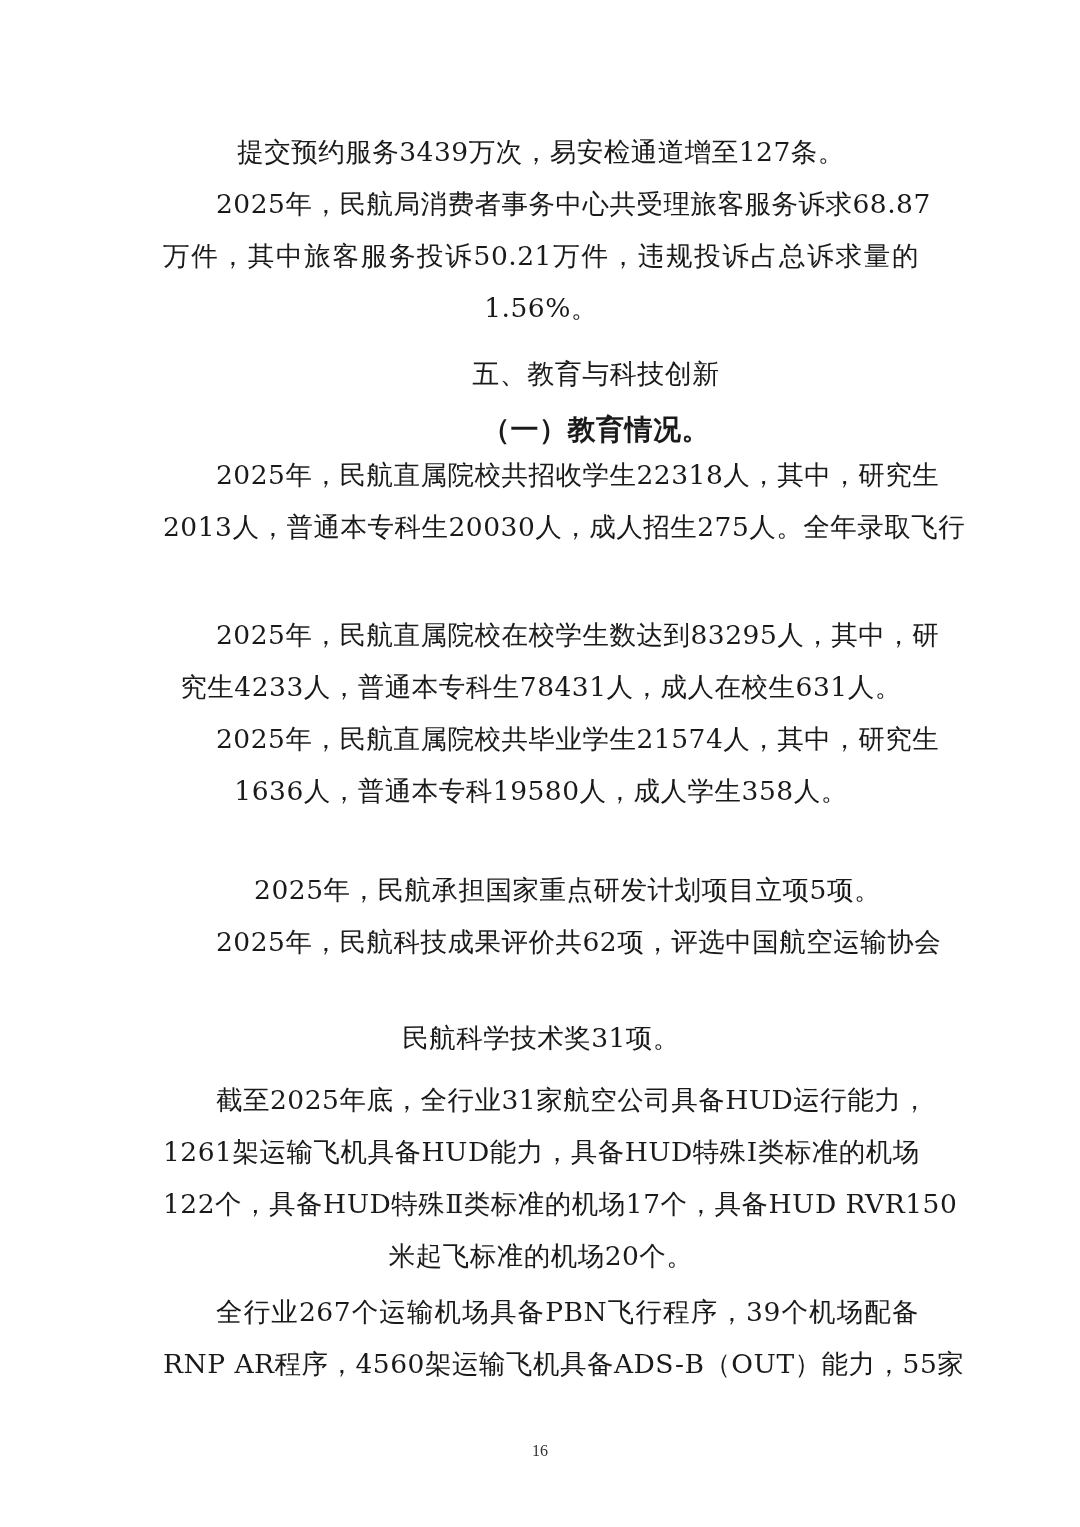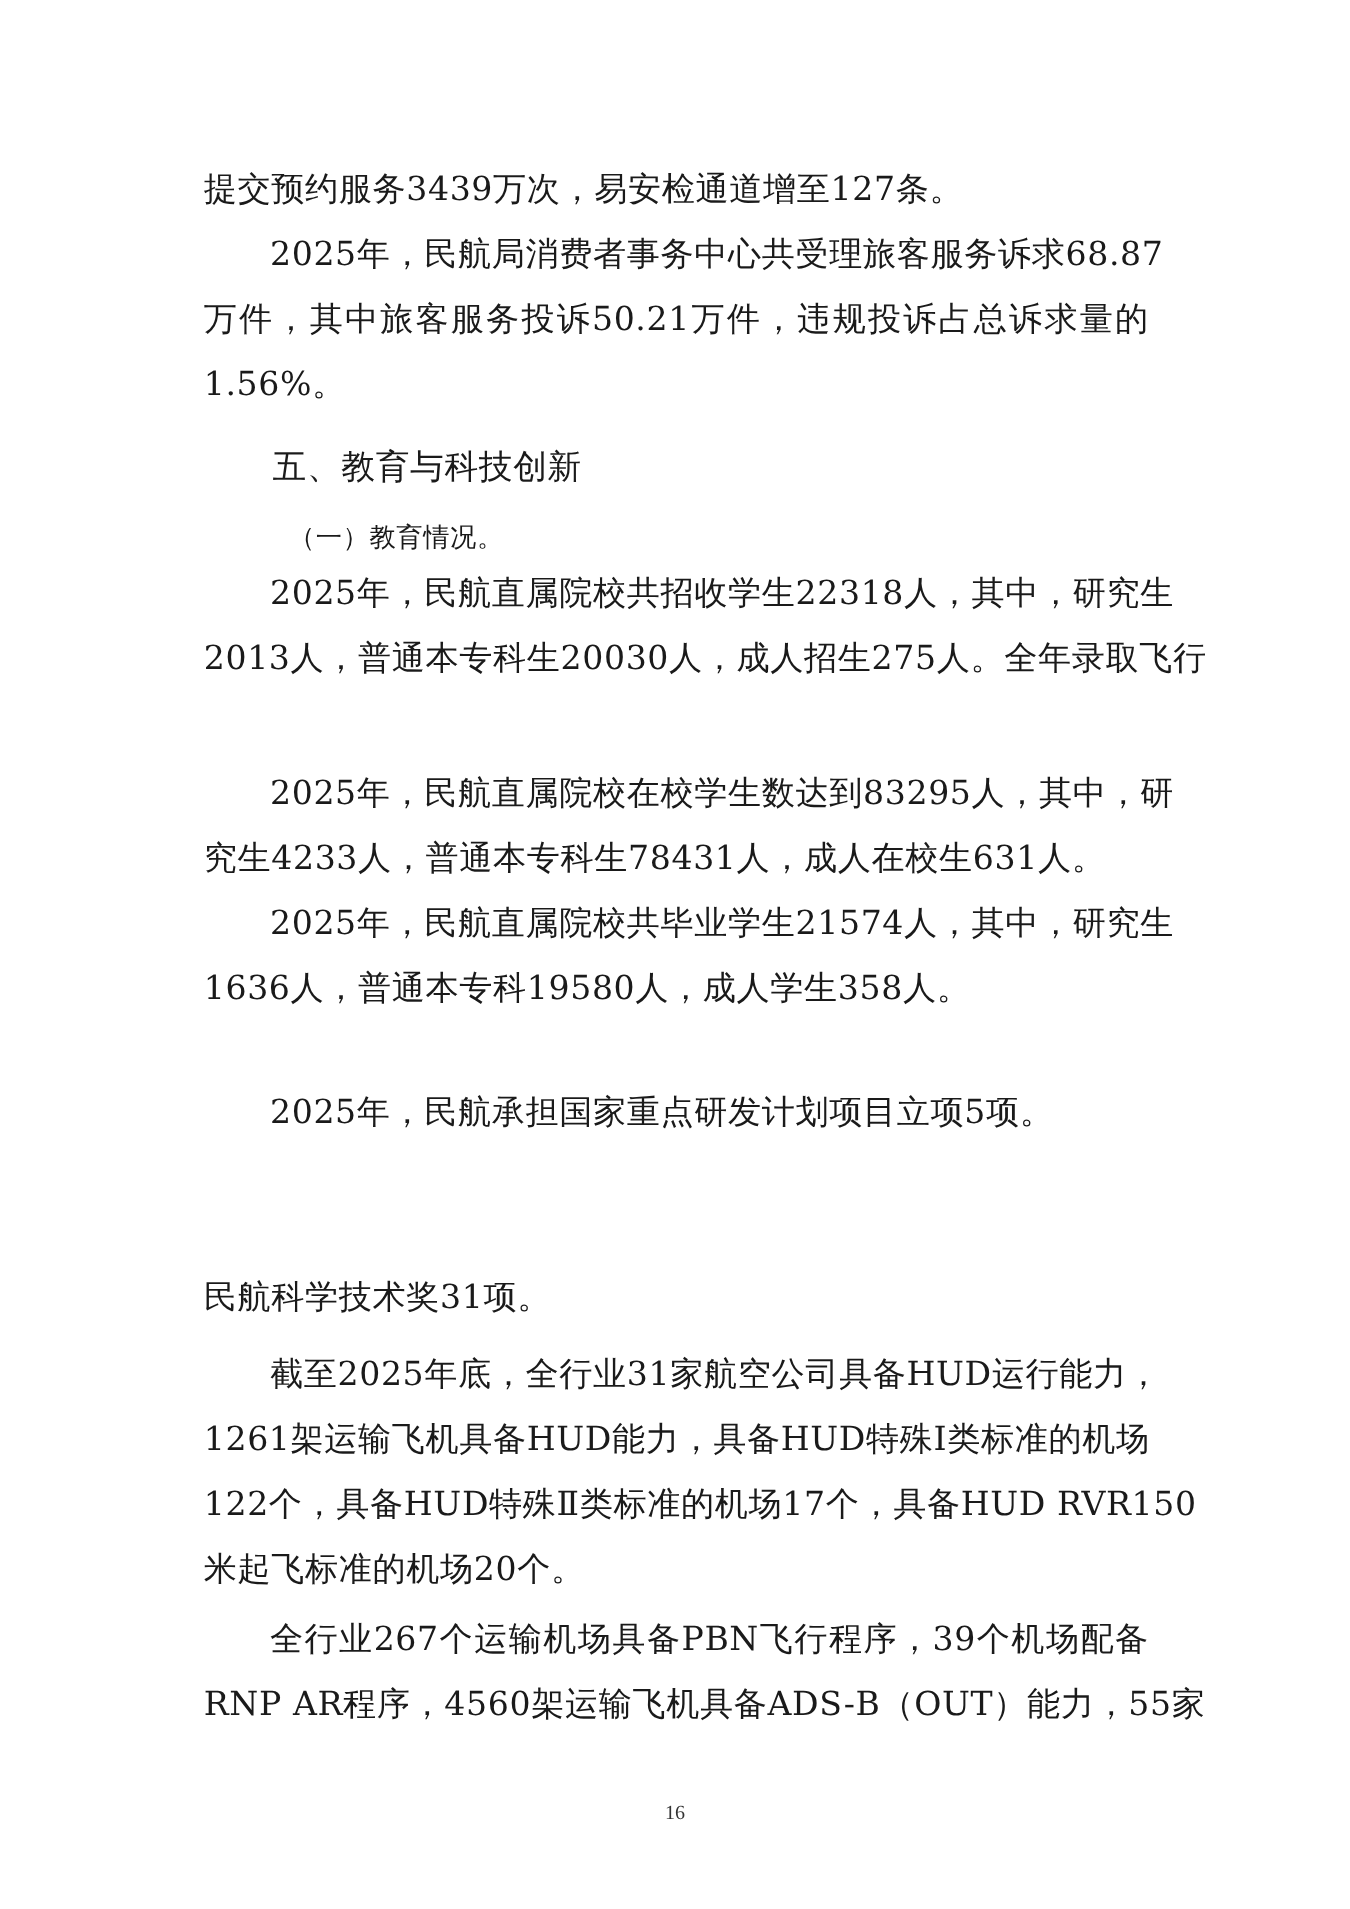--- a/index.html
+++ b/index.html
@@ -23,41 +23,41 @@
   }
   .line {
     position: absolute;
     left: 163px;
     width: 756px;
     height: 52px;
     line-height: 52px;
     font-size: 26.5px;
     white-space: nowrap;
     letter-spacing: 0.5px;
+    text-align: center;
   }
   .line.justify {
     text-align: justify;
     text-align-last: justify;
   }
   .line.indent {
     left: 216px;
     width: 703px;
   }
   .heading1 {
     font-family: "DejaVu Sans", "Liberation Sans", sans-serif;
     font-weight: normal;
     font-size: 27px;
     left: 218px;
   }
   .heading2 {
     font-family: "DejaVu Sans", "Liberation Sans", sans-serif;
-    font-weight: normal;
-    font-size: 21px;
+    font-weight: bold;
+    font-size: 28px;
     left: 218px;
-    margin-left: 13px;
   }
   .page-number {
     position: absolute;
     left: 0;
     width: 1080px;
     top: 1442px;
     text-align: center;
     font-family: "Liberation Serif", serif;
     font-size: 16px;
     color: #333;
@@ -73,20 +73,21 @@
   <div class="line" style="top: 282px;">1.56%。</div>
   <div class="line heading1" style="top: 348px;">五、教育与科技创新</div>
   <div class="line heading2" style="top: 404px;">（一）教育情况。</div>
   <div class="line indent justify" style="top: 449px;">2025年，民航直属院校共招收学生22318人，其中，研究生</div>
   <div class="line justify" style="top: 501px;">2013人，普通本专科生20030人，成人招生275人。全年录取飞行</div>
   <div class="line indent justify" style="top: 609px;">2025年，民航直属院校在校学生数达到83295人，其中，研</div>
   <div class="line" style="top: 661px;">究生4233人，普通本专科生78431人，成人在校生631人。</div>
   <div class="line indent justify" style="top: 713px;">2025年，民航直属院校共毕业学生21574人，其中，研究生</div>
   <div class="line" style="top: 765px;">1636人，普通本专科19580人，成人学生358人。</div>
   <div class="line indent" style="top: 864px;">2025年，民航承担国家重点研发计划项目立项5项。</div>
+  <div class="line indent justify" style="top: 916px;">2025年，民航科技成果评价共62项，评选中国航空运输协会</div>
   <div class="line" style="top: 1012px;">民航科学技术奖31项。</div>
   <div class="line indent justify" style="top: 1074px;">截至2025年底，全行业31家航空公司具备HUD运行能力，</div>
   <div class="line justify" style="top: 1126px;">1261架运输飞机具备HUD能力，具备HUD特殊Ⅰ类标准的机场</div>
   <div class="line justify" style="top: 1178px;">122个，具备HUD特殊Ⅱ类标准的机场17个，具备HUD RVR150</div>
   <div class="line" style="top: 1230px;">米起飞标准的机场20个。</div>
   <div class="line indent justify" style="top: 1286px;">全行业267个运输机场具备PBN飞行程序，39个机场配备</div>
   <div class="line justify" style="top: 1338px;">RNP AR程序，4560架运输飞机具备ADS-B（OUT）能力，55家</div>
 
   <div class="page-number">16</div>
 </div>

